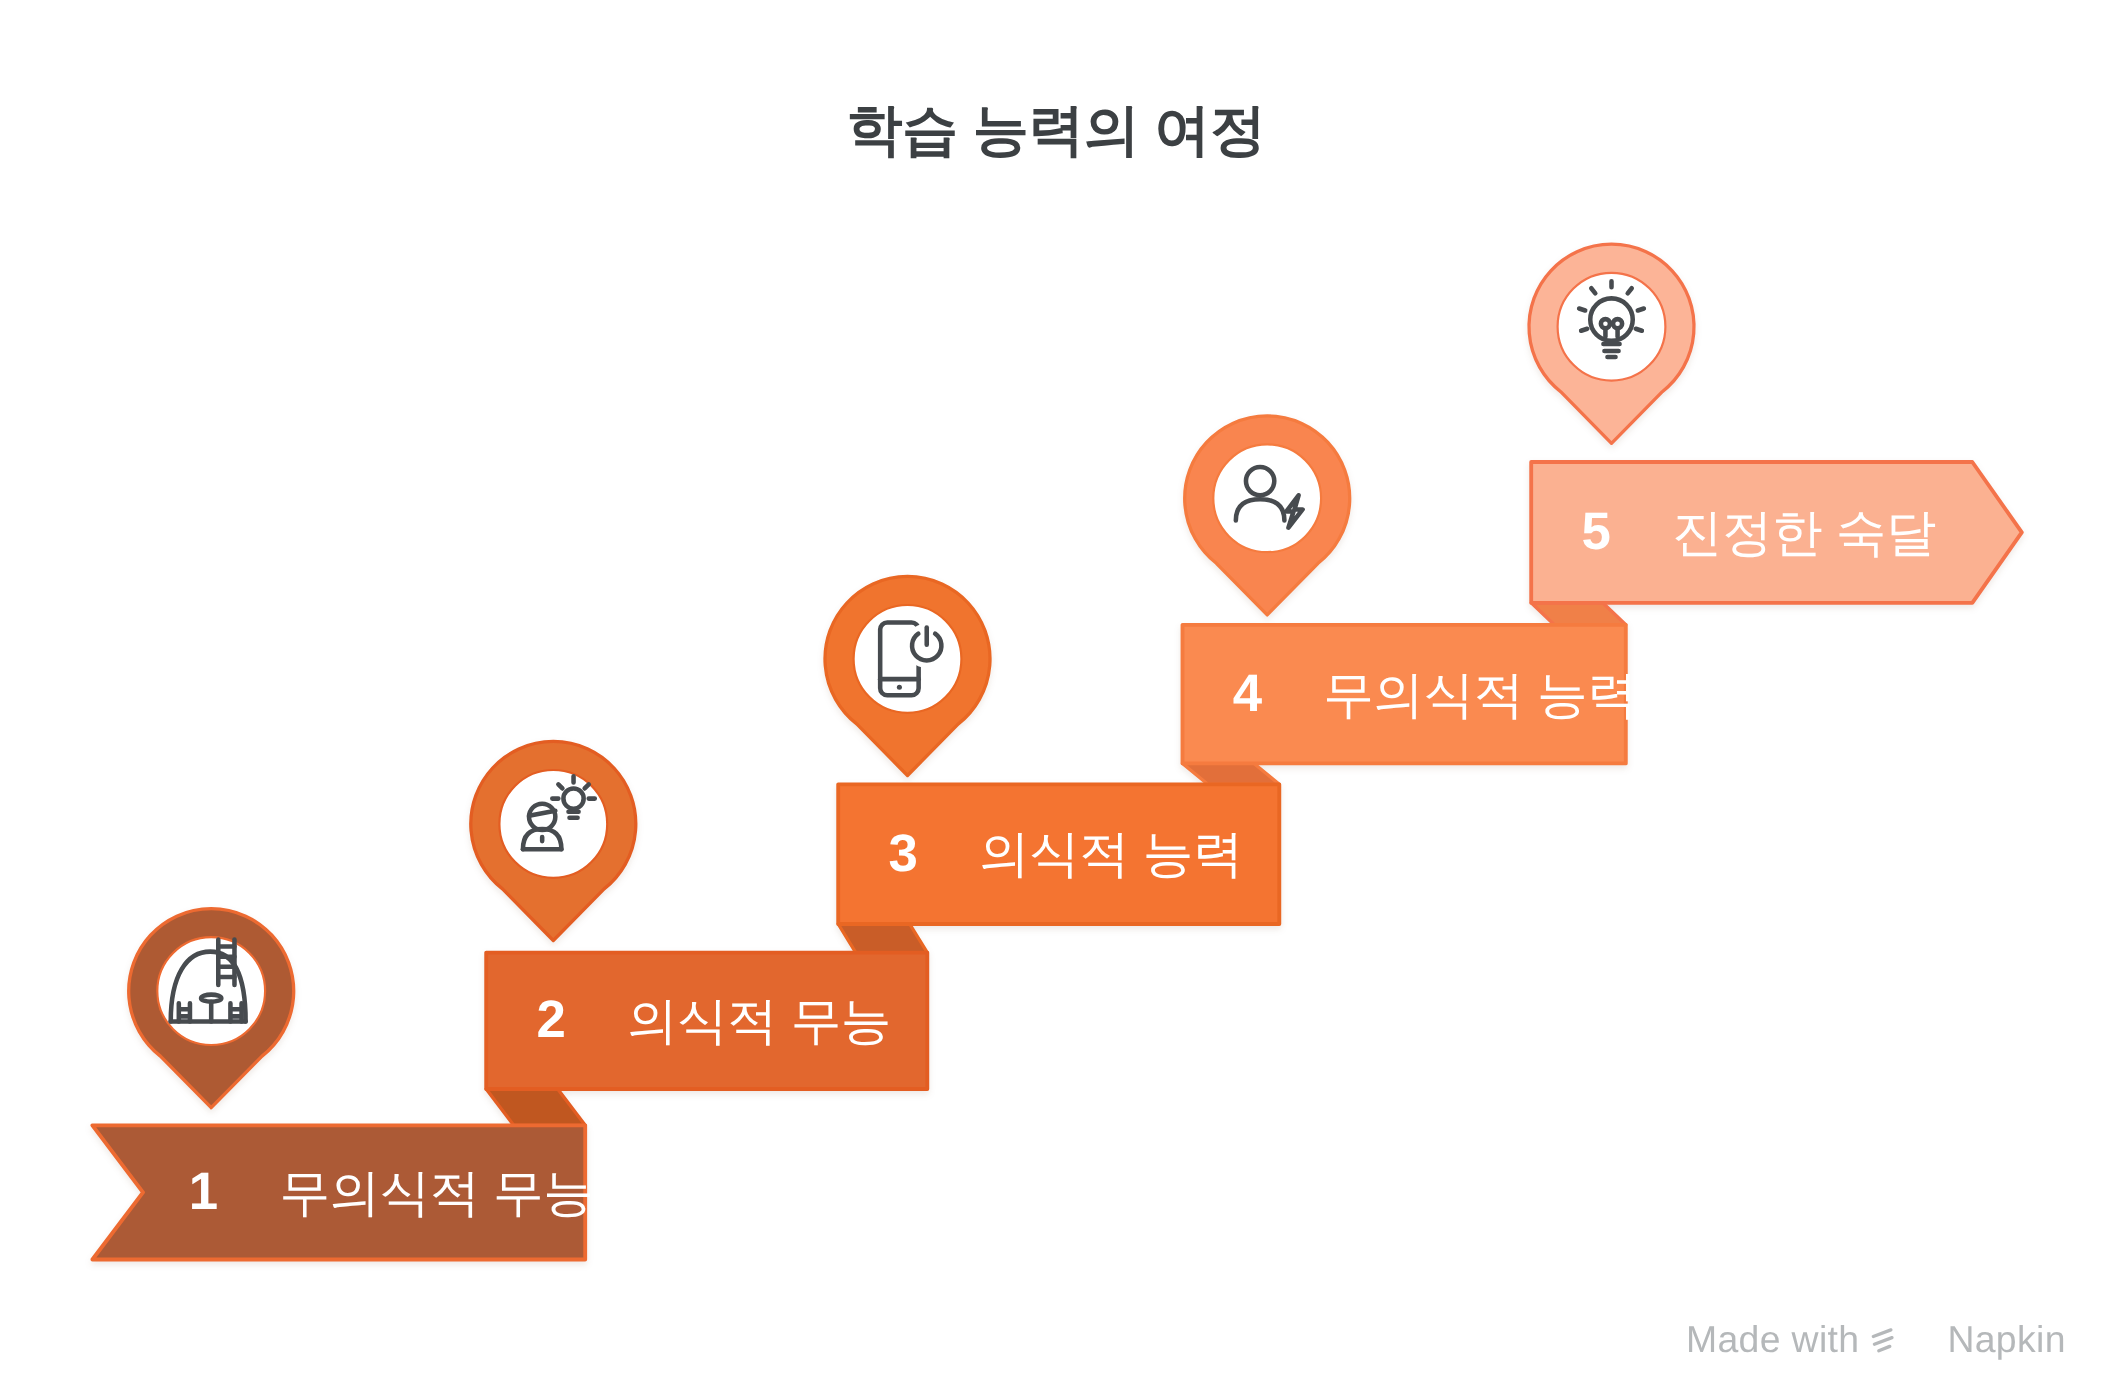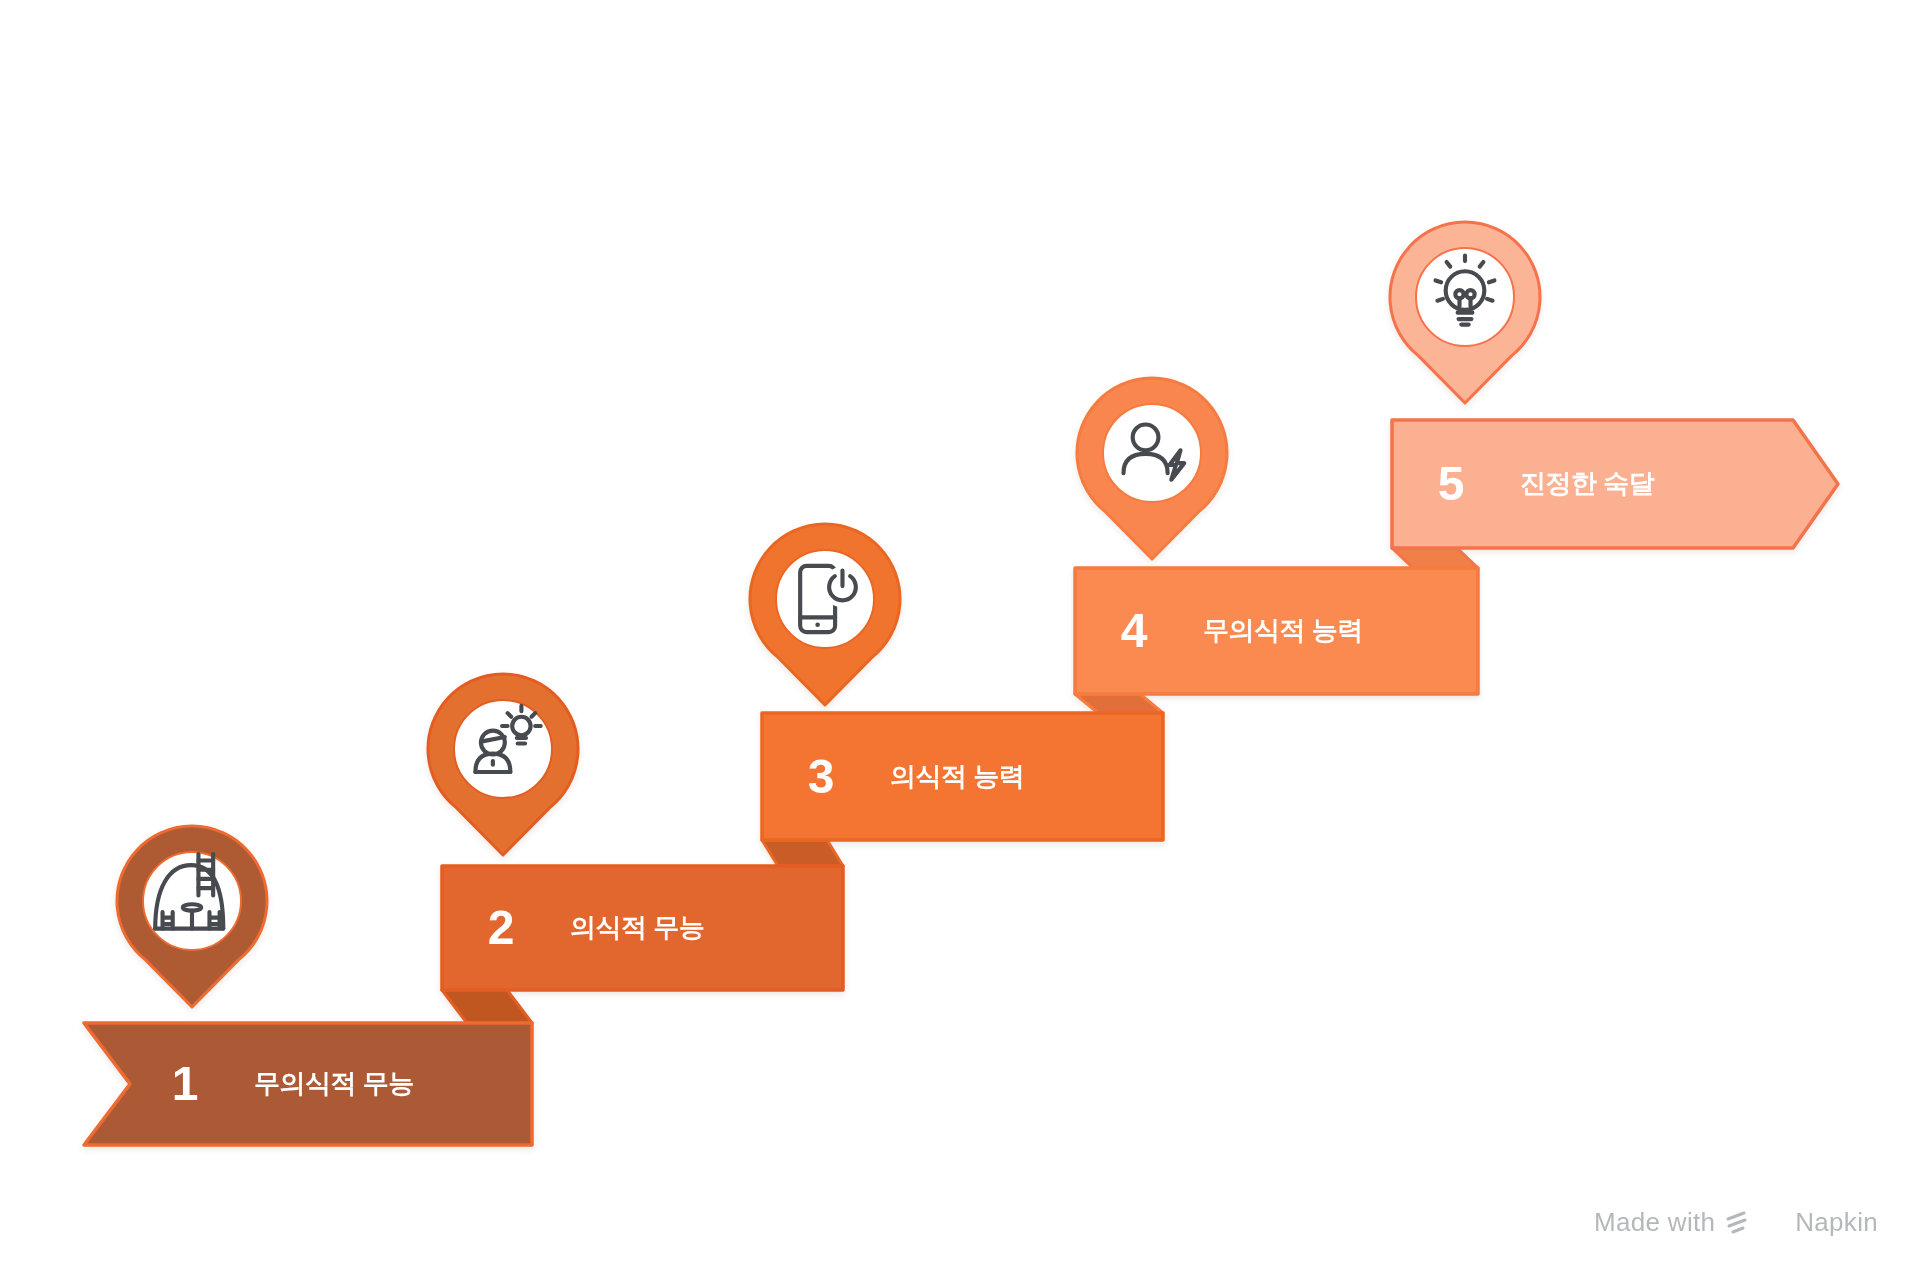--- a/index.html
+++ b/index.html
@@ -25,36 +25,37 @@
     display:flex;align-items:center;
     color:#ffffff;
     pointer-events:none;
   }
   .step-text .num{
     display:inline-block;width:34px;text-align:center;
     font-size:48px;font-weight:700;line-height:1;
   }
   .step-text .lbl{
     margin-left:52px;
-    font-size:26px;font-weight:700;line-height:1.15;
+    font-size:46px;font-weight:400;line-height:1.15;
     letter-spacing:-0.5px;
   }
   .watermark{
     position:absolute;right:42px;bottom:28px;
     display:flex;align-items:center;gap:9px;
-    font-size:26px;color:#b5b8ba;letter-spacing:0.3px;
+    font-size:34px;color:#b5b8ba;letter-spacing:0.3px;
     cursor:pointer;
   }
   .watermark .brand{font-weight:500;margin-left:38px;}
 </style>
 </head>
 <body>
 
 <div class="canvas">
 
+  <div class="title">학습 능력의 여정</div>
 
   <svg class="art" width="1920" height="1266" viewBox="0 0 1920 1266">
 
     <polygon points="442,990 507,990 532,1023 467,1023" stroke-width="3" stroke-linejoin="round" fill="#c05720" stroke="#e35d22"></polygon>
     <polygon points="762,840 827,840 843,866 778,866" stroke-width="3" stroke-linejoin="round" fill="#c95d28" stroke="#e96723"></polygon>
     <polygon points="1075,694 1140,694 1163,713 1098,713" stroke-width="3" stroke-linejoin="round" fill="#e26f3a" stroke="#f57b3f"></polygon>
     <polygon points="1392,548 1457,548 1478,568 1413,568" stroke-width="3" stroke-linejoin="round" fill="#f08048" stroke="#f4734a"></polygon>
 
     <polygon points="84,1023 532,1023 532,1145 84,1145 130,1084" stroke-width="3.5" stroke-linejoin="round" fill="#ac5a36" stroke="#ed6a31"></polygon>
     <polygon points="442,866 843,866 843,990 442,990" stroke-width="3.5" stroke-linejoin="round" fill="#e2672e" stroke="#e35d22"></polygon>

